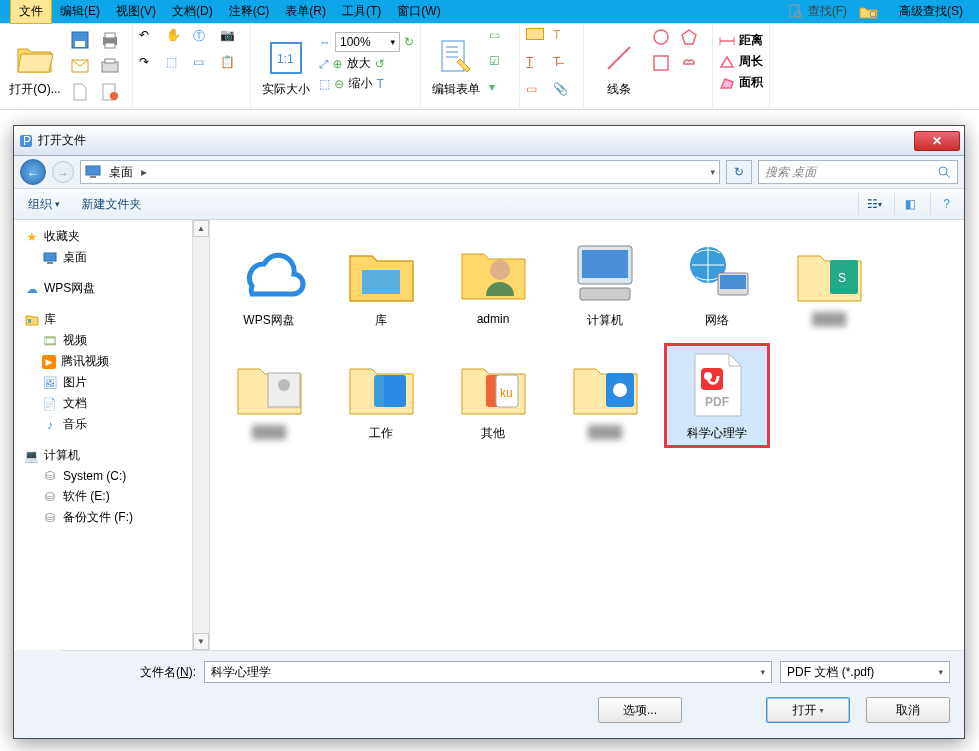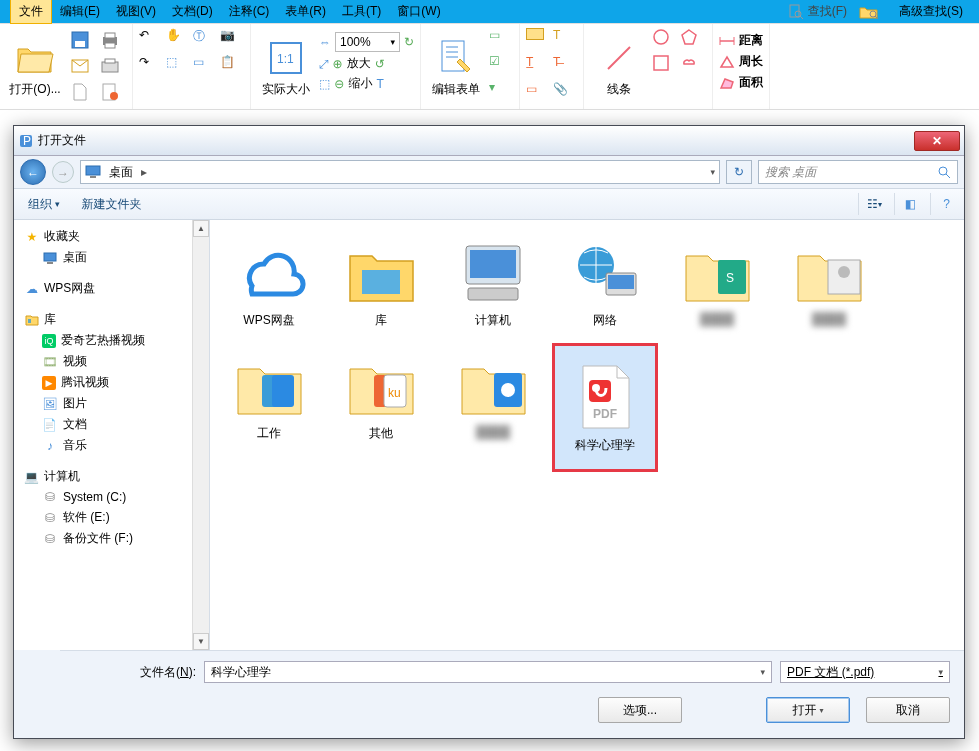--- a/index.html
+++ b/index.html
@@ -56,28 +56,28 @@
 .scroll-btn { height: 17px; background: #f6f6f6; border: 1px solid #ccc; font-size: 8px; display:flex;align-items:center;justify-content:center;color:#555; }
 .side-group { margin-bottom: 10px; }
 .side-head { display: flex; align-items: center; gap: 4px; padding: 2px 6px; font-size: 12px; }
 .side-item { display: flex; align-items: center; gap: 5px; padding: 2px 6px 2px 24px; font-size: 12px; }
 .side-ic { width: 16px; height: 16px; display: inline-flex; align-items: center; justify-content: center; }
 
 .file-area { flex: 1; background: #fff; padding: 10px 6px; display: flex; flex-wrap: wrap; align-content: flex-start; gap: 8px 6px; }
 .file-item { width: 106px; display: flex; flex-direction: column; align-items: center; gap: 4px; padding: 6px 2px; }
 .file-icon { width: 80px; height: 72px; display: flex; align-items: center; justify-content: center; }
 .file-label { text-align: center; font-size: 12px; word-break: break-all; }
-.file-item.selected { background: #d2e6fb; border: 3px solid #e63946; padding: 15px 0; }
+.file-item.selected { background: #d2e6fb; border: 3px solid #e63946; padding: 3px 0; }
 .file-item .blur { filter: blur(3px); color: #999; }
 
 .bottom-bar { padding: 10px 14px 6px 80px; display: flex; align-items: center; gap: 8px; border-top: 1px solid #d5dde7; margin-left: 46px; }
 .fname-label { white-space: nowrap; }
 .fname-label u { text-decoration: underline; }
 .combo { flex: 1; border: 1px solid #aab; background: #fff; height: 22px; display: flex; align-items: center; padding: 0 6px; }
-.combo.filter { flex: 0 0 170px; text-decoration: underline; }
+.combo.filter { flex: 0 0 170px; }
 .combo .dd { margin-left: auto; color: #555; font-size: 9px; }
 .btn-row { display: flex; justify-content: flex-end; gap: 16px; padding: 8px 14px 0; }
 .btn { width: 84px; height: 26px; border: 1px solid #a8a8a8; background: linear-gradient(#fdfdfd,#e9e9e9); display: flex; align-items: center; justify-content: center; gap: 3px; border-radius: 2px; }
 .btn.primary { border-color: #4a90d9; box-shadow: 0 0 0 1px #a6c8ec inset; margin-left: 32px; }
 .btn .dd { font-size: 8px; color: #555; }
 
 .folder-yellow { width: 74px; height: 60px; }
 .pc-screen { width: 70px; height: 60px; }
 </style>
 </head>
@@ -358,24 +358,20 @@
           <div class="side-head">
               <span class="side-ic">
                 <svg width="14" height="14">
                   <path d="M1 3h5l1 1h6v8H1z" fill="#ffd76a" stroke="#d4a020"></path>
                   <rect x="3" y="6" width="3" height="4" fill="#6ab"></rect>
                 </svg>
               </span>
               <span>库</span>
             </div>
           <div class="side-item">
-              <span class="side-ic" style="background:#0c6;color:#fff;width:14px;height:14px;border-radius:2px;font-size:9px;">iQ</span>
-              <span>爱奇艺热播视频</span>
-            </div>
-          <div class="side-item">
               <span class="side-ic" style="color:#8a6;">🎞</span>
               <span>视频</span>
             </div>
           <div class="side-item">
               <span class="side-ic" style="background:#f80;color:#fff;width:14px;height:14px;border-radius:2px;font-size:9px;">▶</span>
               <span>腾讯视频</span>
             </div>
           <div class="side-item">
               <span class="side-ic" style="color:#4a90d9;">🖼</span>
               <span>图片</span>
@@ -427,20 +423,30 @@
         <span class="file-label">WPS网盘</span>
       </div>
       <div class="file-item">
         <span class="file-icon">
             <svg class="folder-yellow">
               <path d="M6 14h22l5 5h36v40H6z" fill="#ffd76a" stroke="#d4a020" stroke-width="1.5"></path>
               <rect x="18" y="28" width="38" height="24" fill="#5ab0e0"></rect>
             </svg>
           </span>
         <span class="file-label">库</span>
+      </div>
+      <div class="file-item">
+        <span class="file-icon">
+            <svg width="74" height="64">
+              <path d="M6 14h22l5 5h36v40H6z" fill="#ffd76a" stroke="#d4a020"></path>
+              <circle cx="44" cy="30" r="10" fill="#e0b088"></circle>
+              <path d="M30 56c0-10 8-14 14-14s14 4 14 14z" fill="#5a8c5a"></path>
+            </svg>
+          </span>
+        <span class="file-label">admin</span>
       </div>
       <div class="file-item">
         <span class="file-icon">
             <svg class="pc-screen">
               <rect x="8" y="4" width="54" height="38" rx="3" fill="#d8e4ee" stroke="#888"></rect>
               <rect x="12" y="8" width="46" height="28" fill="#4a90d9"></rect>
               <rect x="10" y="46" width="50" height="12" rx="2" fill="#ccc" stroke="#888"></rect>
             </svg>
           </span>
         <span class="file-label">计算机</span>

